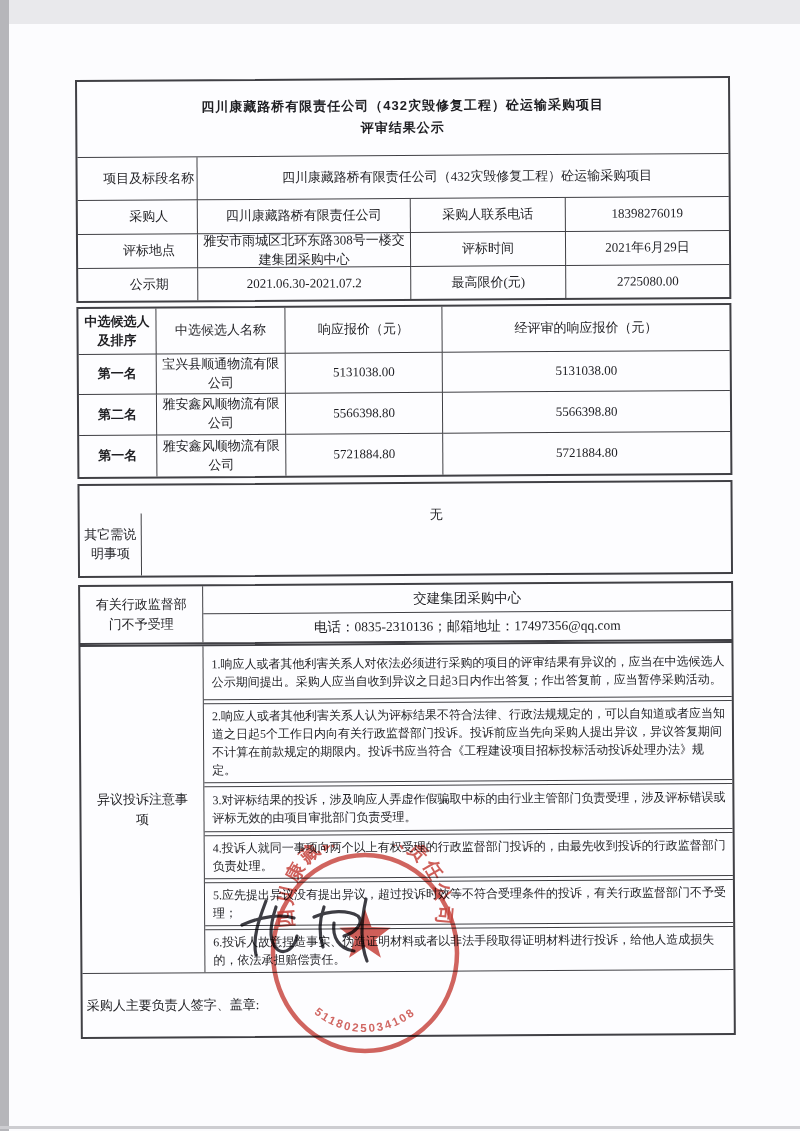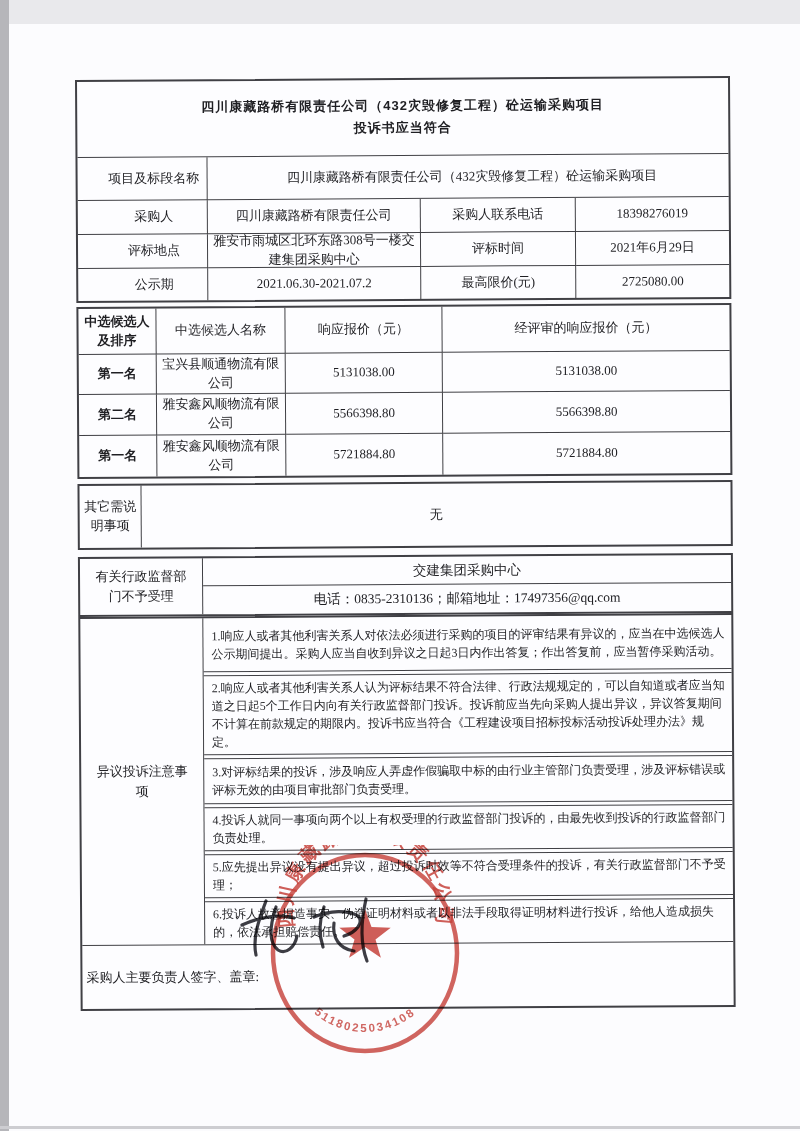--- a/index.html
+++ b/index.html
@@ -13,27 +13,27 @@
   .doc{position:absolute;left:75px;top:80px;width:655px;transform:rotate(-0.35deg);transform-origin:0 0;}
   .box{border:2px solid #404045;background:#fdfdff;box-sizing:border-box;}
   .row{display:flex;}
   .row > div{box-sizing:border-box;border-right:1px solid #404045;border-bottom:1px solid #404045;
     display:flex;align-items:center;justify-content:center;text-align:center;font-size:13px;line-height:1.45;}
   .row > div:last-child{border-right:none;}
   .row.last > div{border-bottom:none;}
 
   .title-cell{flex-direction:column;justify-content:center;gap:3px;
     font-family:"Liberation Sans","DejaVu Sans",sans-serif;font-weight:700;font-size:20px;letter-spacing:1px;line-height:1.4;}
-  .w130{width:130px;flex:none;padding-left:23px;}
+  .w130{width:120px;flex:none;padding-left:23px;}
   .w213{width:213px;flex:none;}
   .w155{width:155px;flex:none;}
   .w78{width:78px;flex:none;font-weight:bold;}
   .w107{width:129px;flex:none;}
   .w157{width:157px;flex:none;}
-  .w62{width:62px;flex:none;}
+  .w62{width:62px;flex:none;margin-top:28px;}
   .grow{flex:1;}
   .left{justify-content:flex-start;text-align:left;padding-left:8px;}
   .topleft{align-items:flex-start;justify-content:flex-start;text-align:left;padding:4px 6px;}
   .tight{font-size:12.5px;line-height:1.3;padding:0 4px;}
 
   .h76{height:76px;} .h43{height:43px;} .h34{height:34px;} .h32{height:32px;}
   .h46{height:46px;} .h40{height:40px;} .h41{height:41px;} .h62{height:62px;} .h28{height:28px;} .h64{height:64px;}
 
   .gap4{margin-top:4px;} .gap5{margin-top:5px;} .gap7{margin-top:7px;}
 
@@ -62,21 +62,21 @@
 <div class="scan-left"></div>
 <div class="paper"></div>
 <div class="scan-bottom"></div>
 
 <div class="doc">
 
   <div class="box">
     <div class="row">
       <div class="title-cell grow h76">
         <span>四川康藏路桥有限责任公司（432灾毁修复工程）砼运输采购项目</span>
-        <span>投诉书应当符合</span>
+        <span>评审结果公示</span>
       </div>
     </div>
     <div class="row">
       <div class="w130 h43">项目及标段名称</div>
       <div class="grow h43 left">四川康藏路桥有限责任公司（432灾毁修复工程）砼运输采购项目</div>
     </div>
     <div class="row">
       <div class="w130 h34">采购人</div>
       <div class="w213 h34">四川康藏路桥有限责任公司</div>
       <div class="w155 h34">采购人联系电话</div>

